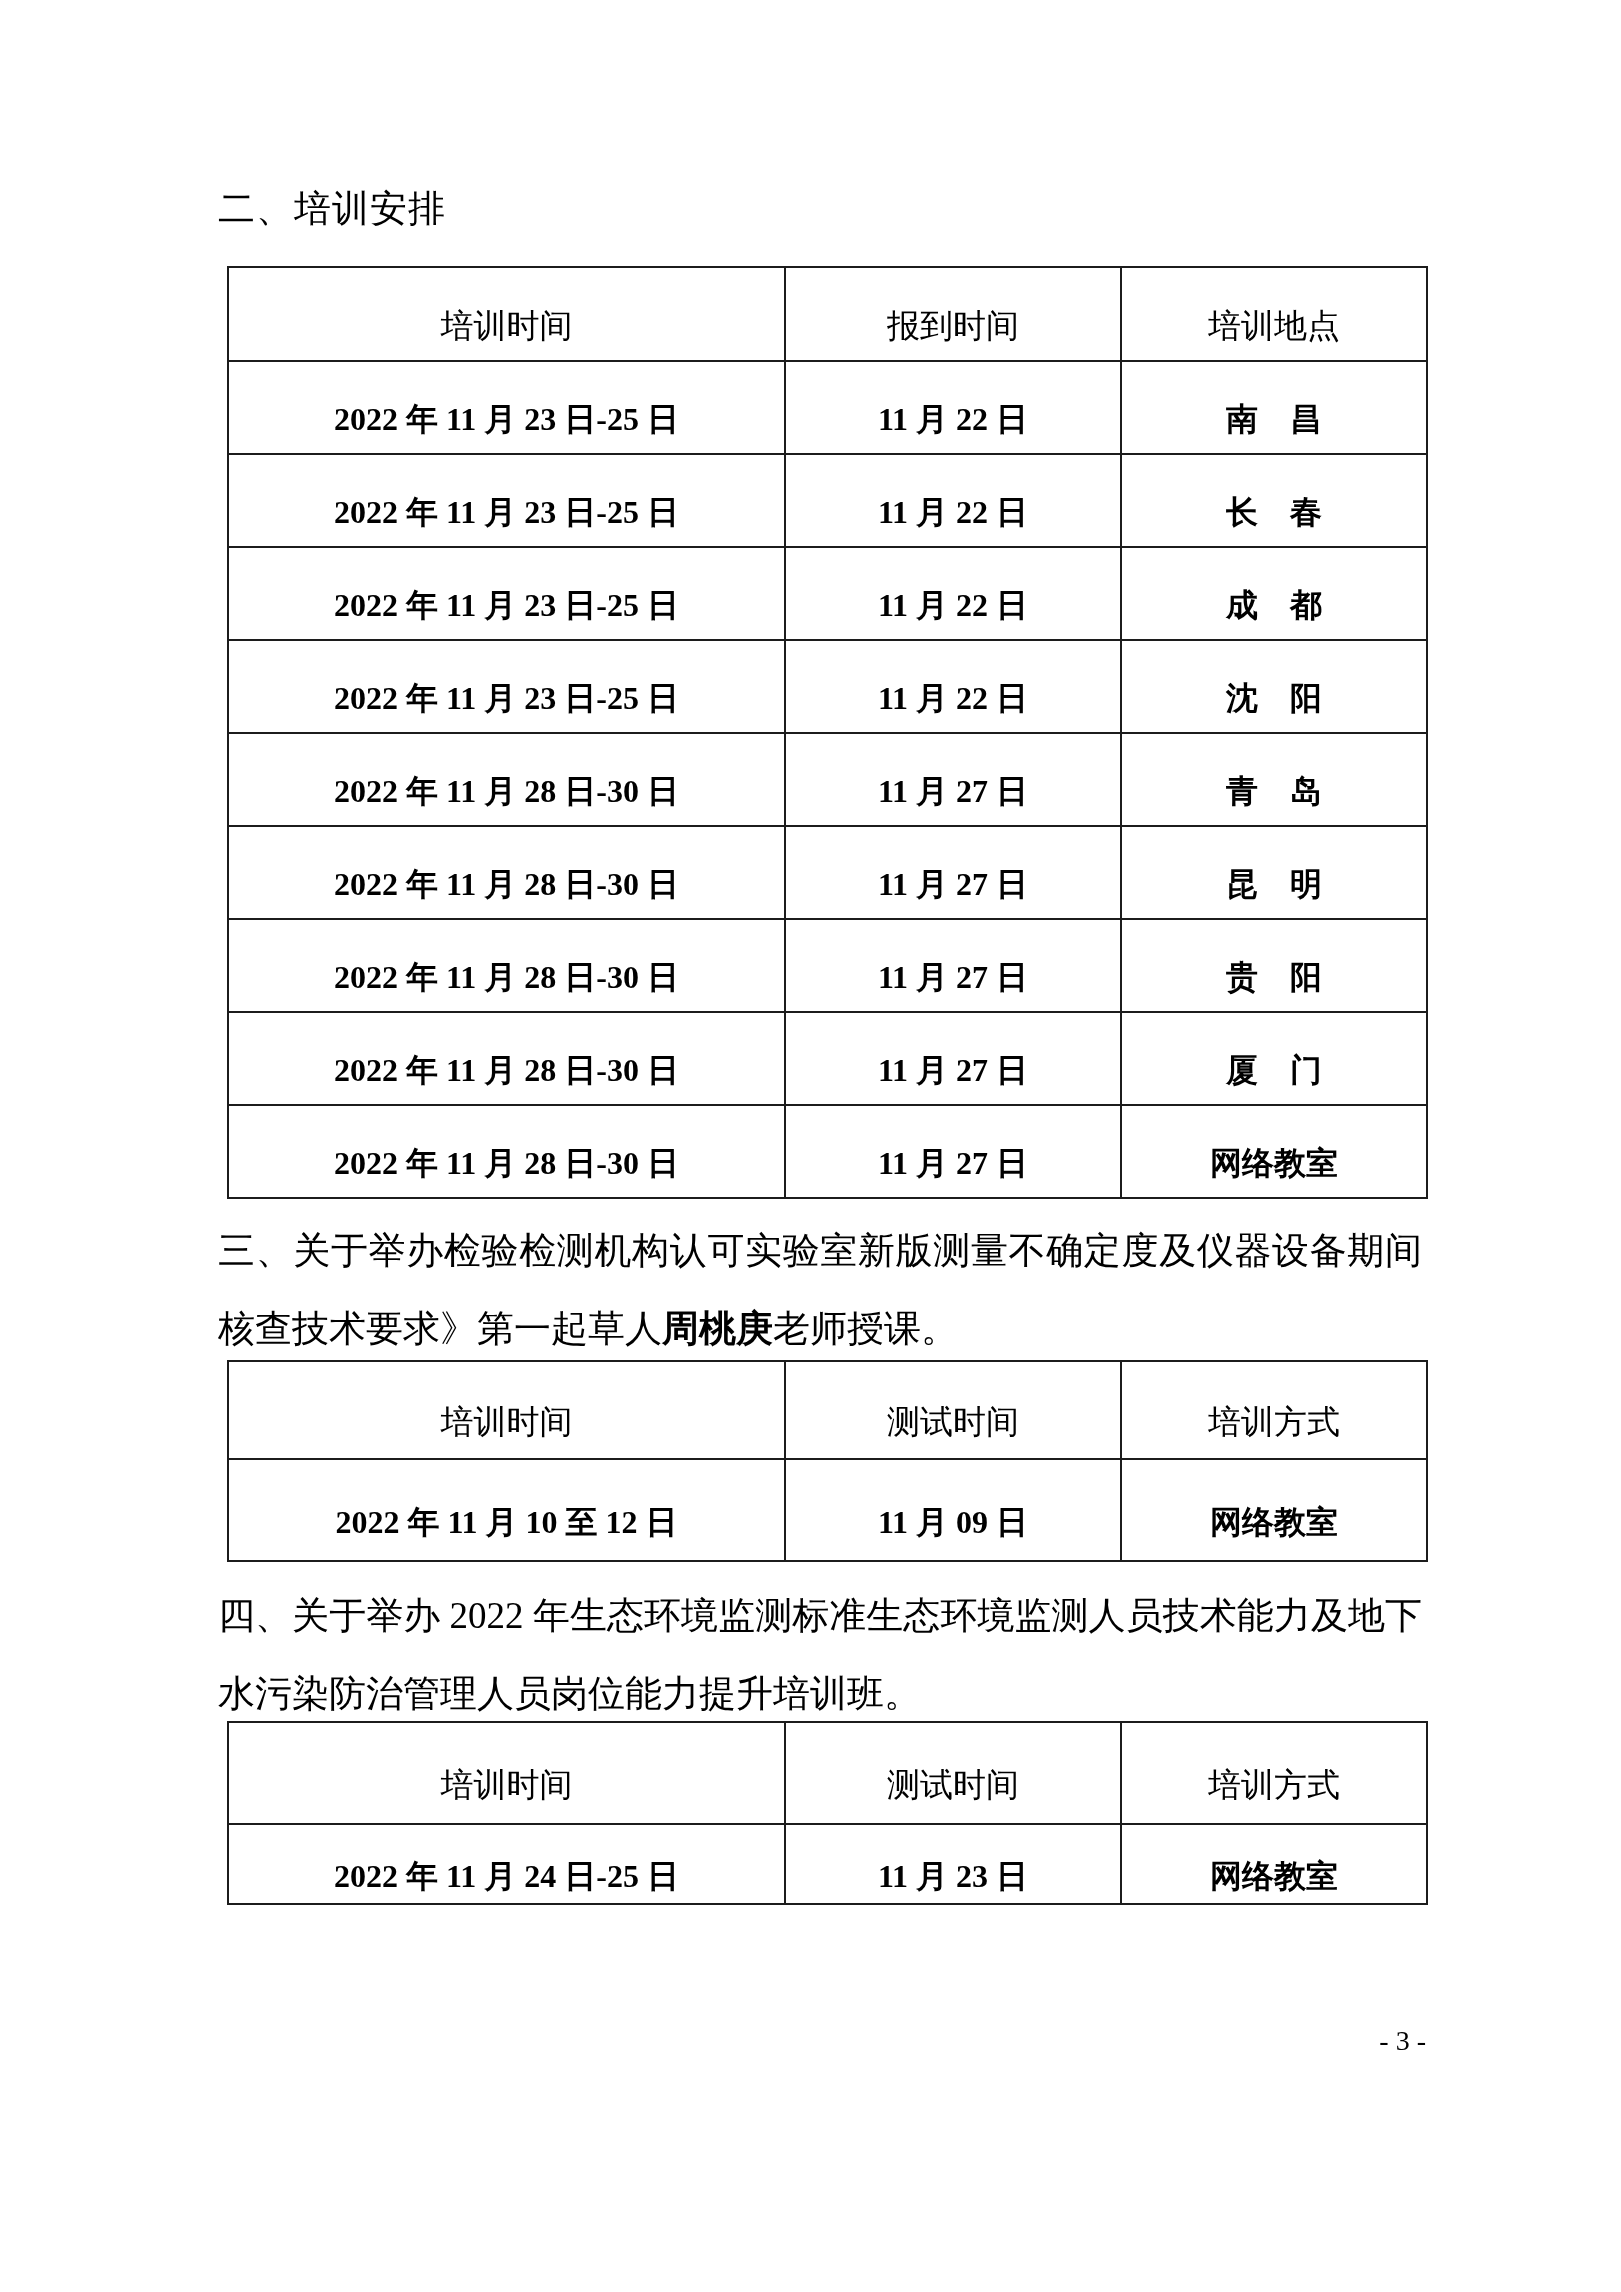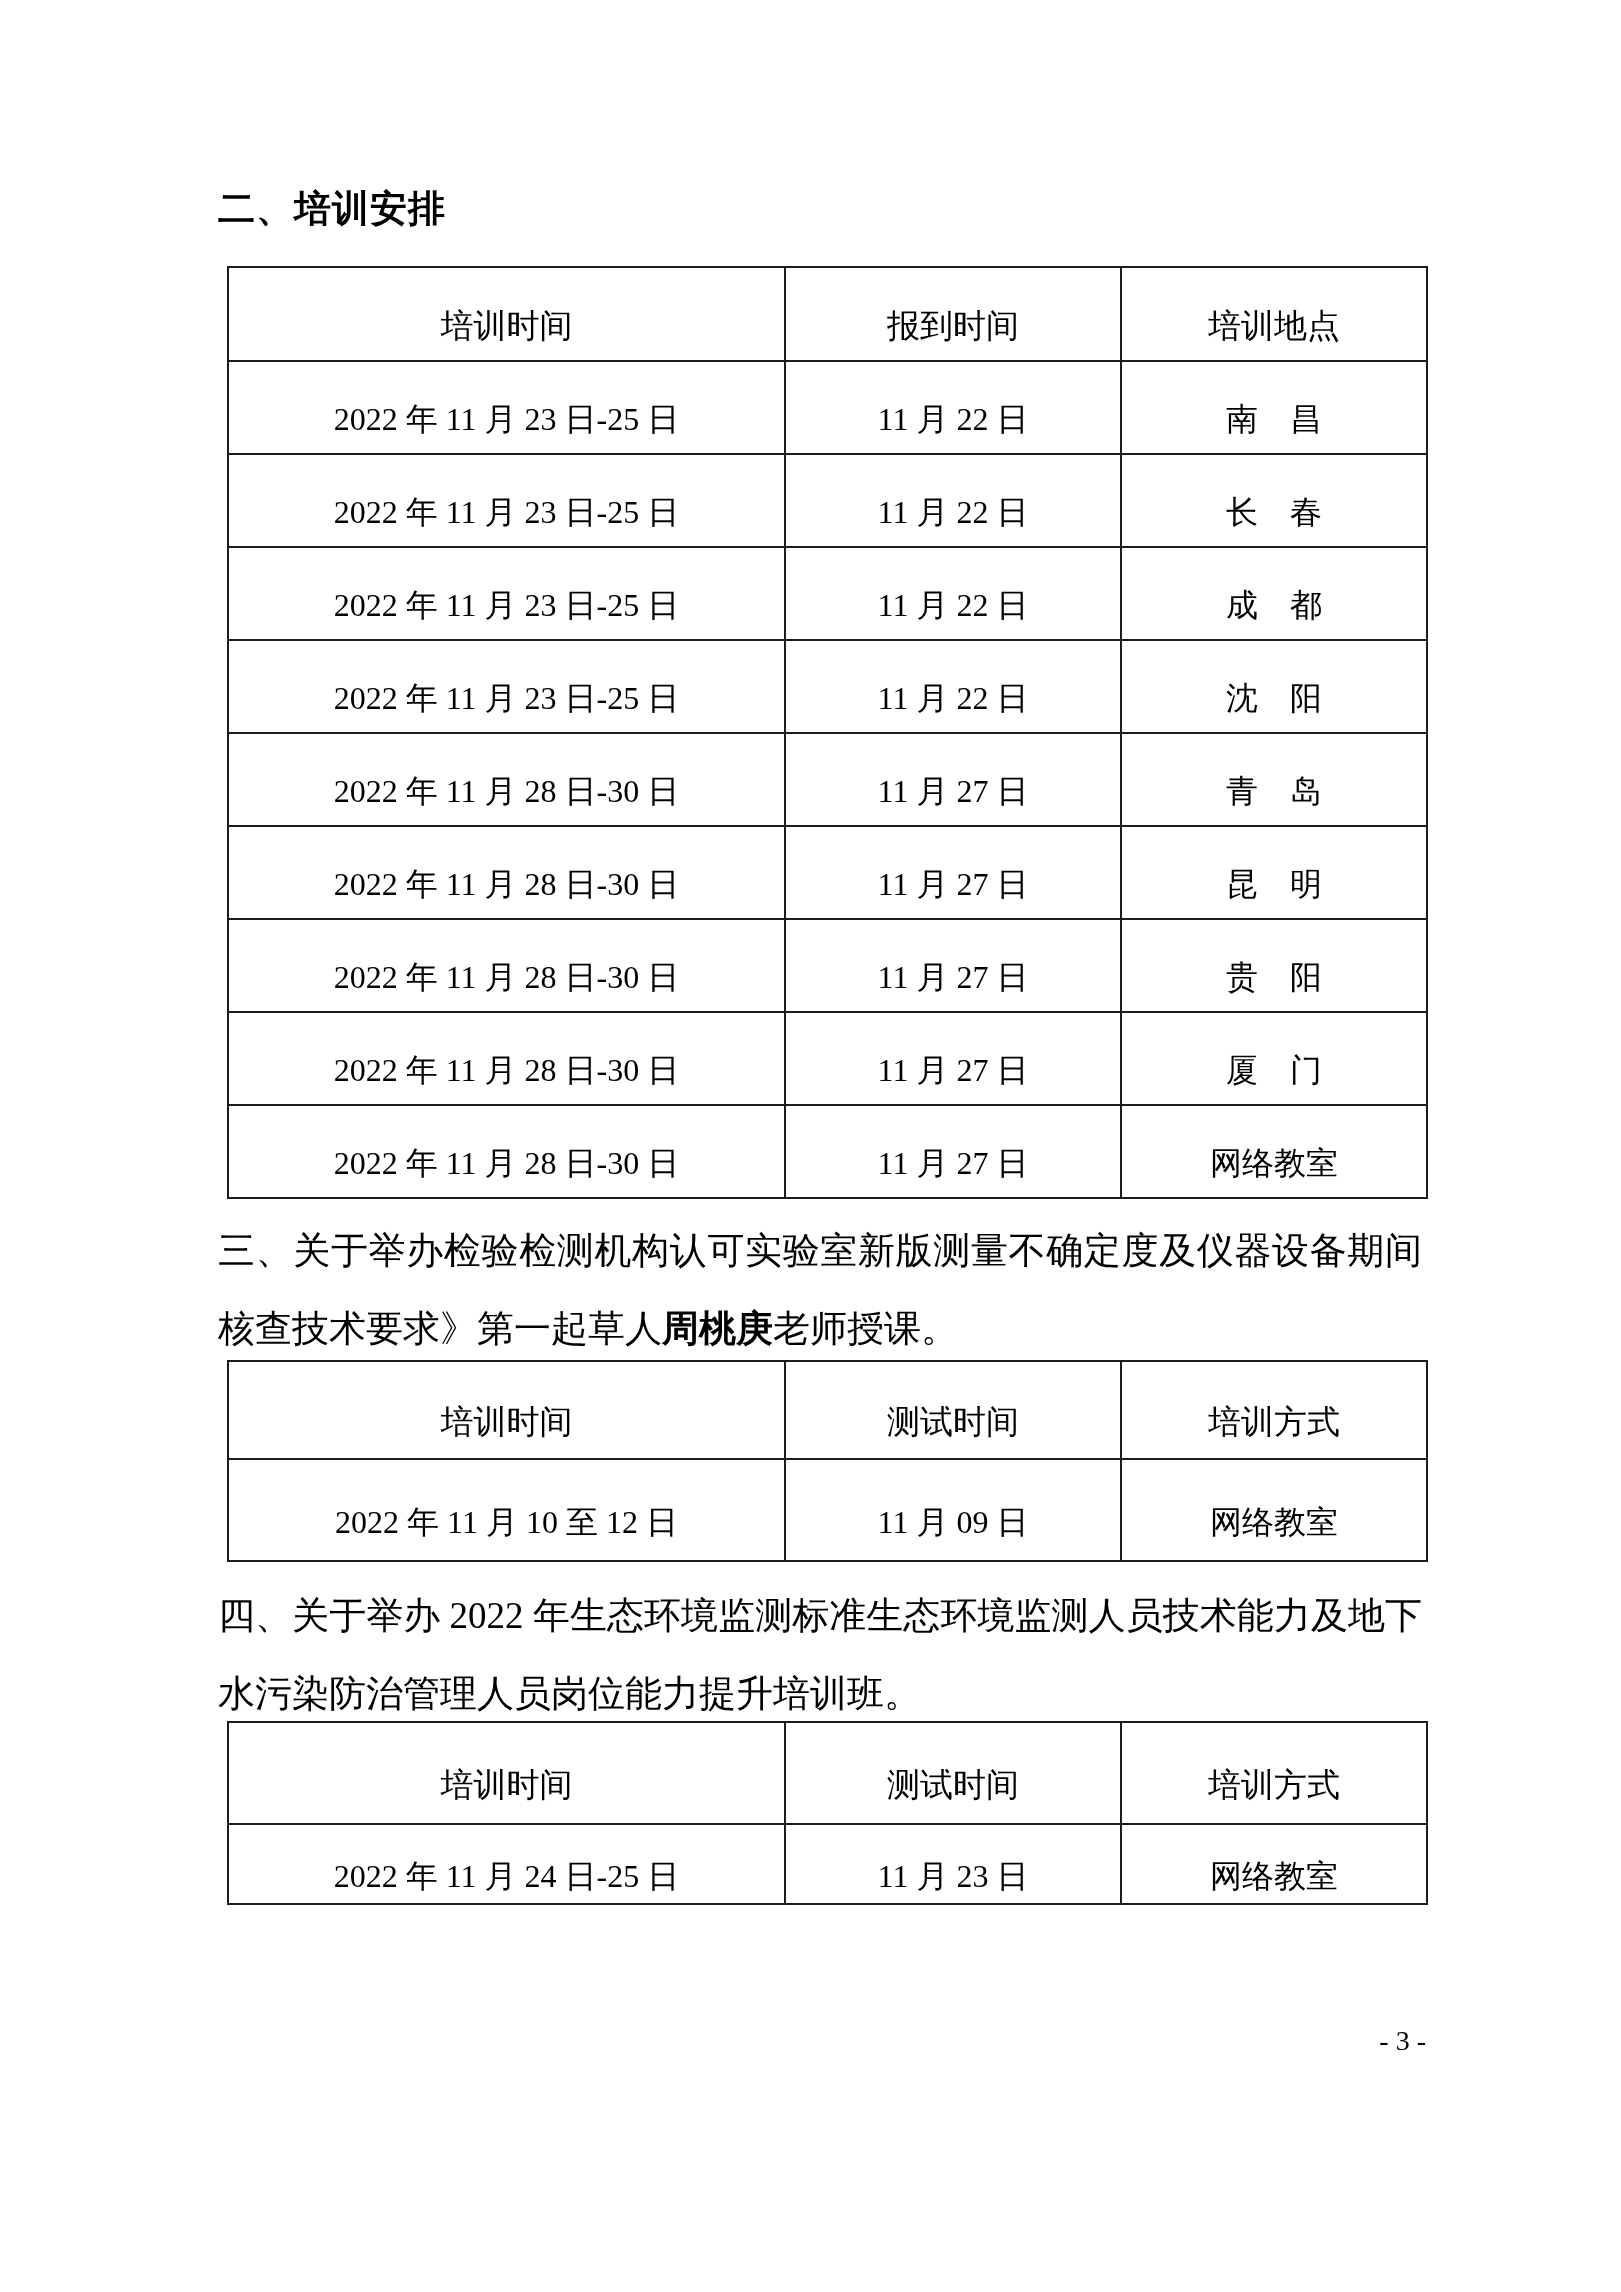--- a/index.html
+++ b/index.html
@@ -8,41 +8,41 @@
     height: 2293px;
     background: #ffffff;
     color: #000000;
     font-family: "Liberation Serif", "DejaVu Serif", serif;
     overflow: hidden;
   }
   .heading {
     margin: 189px 0 0 218px;
     font-size: 37px;
     line-height: 39px;
-    font-weight: bold;
+    font-weight: normal;
     letter-spacing: 1px;
   }
   table.sched {
     border-collapse: collapse;
     table-layout: fixed;
     margin-left: 227px;
     width: 1199px;
   }
   table.sched th, table.sched td {
     border: 2px solid #1c1c1c;
     text-align: center;
     vertical-align: middle;
     font-weight: normal;
     padding: 25.5px 0 0 0;
     overflow: hidden;
     white-space: nowrap;
     margin-top: 10px;
   }
   table.sched thead th { border-bottom: 2.9px solid #1c1c1c; font-size: 33px; }
-  table.sched td { font-size: 32px; }
+  table.sched td { font-size: 32px; font-weight: bold; }
   col.c1 { width: 557px; }
   col.c2 { width: 336px; }
   col.c3 { width: 306px; }
   .t1 { margin-top: 38px; }
   .t1 thead tr { height: 94px; }
   .t1 tbody tr { height: 93px; }
   .t2 { margin-top: -7.8px; }
   .t2 thead tr { height: 98px; }
   .t2 tbody tr { height: 102px; }
   .t3 { margin-top: -11.8px; }

